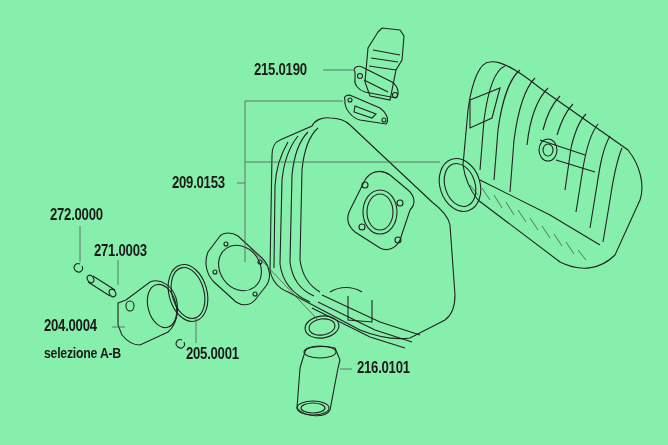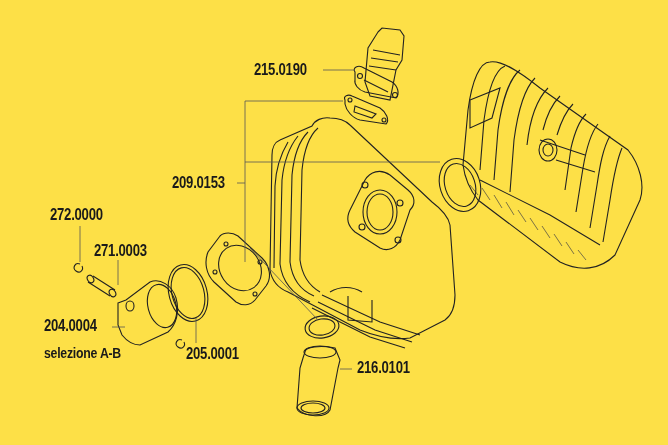--- a/index.html
+++ b/index.html
@@ -1,16 +1,16 @@
 <!DOCTYPE html>
 <html><head>
 <meta charset="utf-8">
 <style>
   html, body { margin:0; padding:0; background:#ffffff; }
-  #canvas { position:relative; width:668px; height:445px; background:#fde047; overflow:hidden; }
+  #canvas { position:relative; width:668px; height:445px; background:#86efac; overflow:hidden; }
   svg.drawing { position:absolute; left:0; top:0; }
   .label {
     position:absolute;
     font-family:"Liberation Sans", sans-serif;
     font-weight:bold;
     font-size:16px;
     letter-spacing:-0.3px;
     color:#1a1a1a;
     white-space:nowrap;
     line-height:18px;

